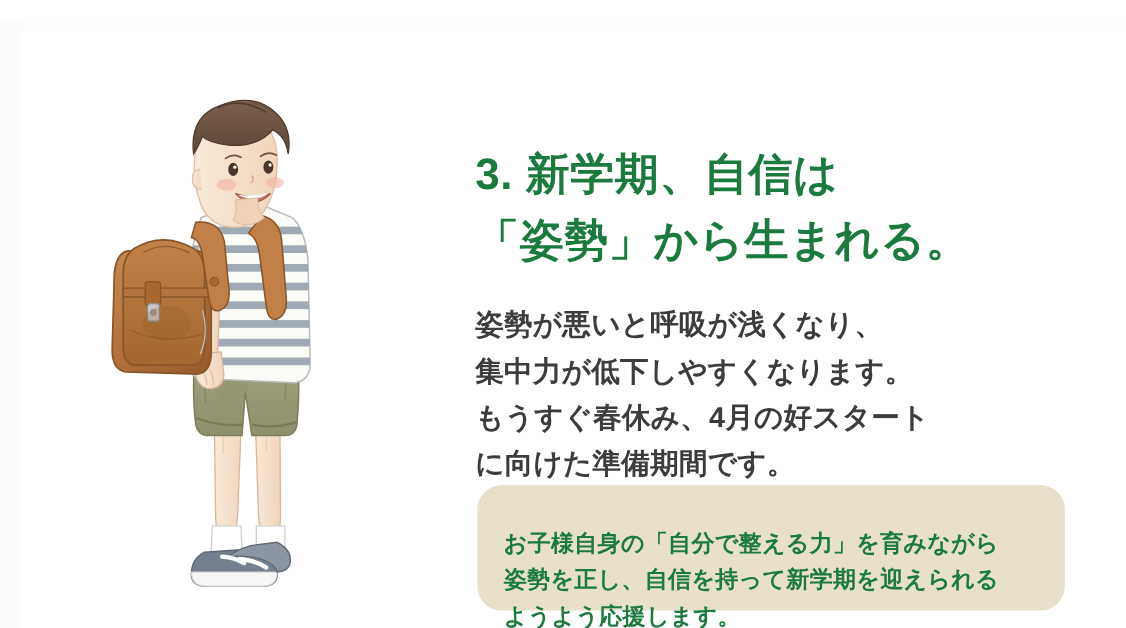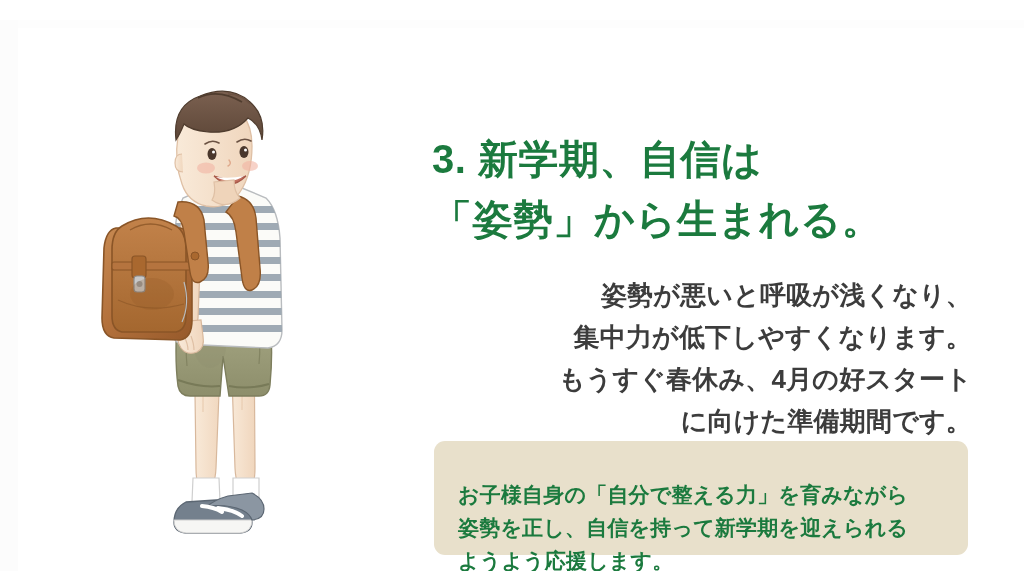--- a/index.html
+++ b/index.html
@@ -70,30 +70,29 @@
     position: absolute;
     top: 228px;
     left: 0;
     width: 540px;
     color: #3c3c3c;
     font-size: 26px;
     font-weight: bold;
     line-height: 42px;
     letter-spacing: 0.2px;
     white-space: pre-line;
-    text-align: right;
   }
   .highlight-box {
     position: absolute;
     top: 421px;
     left: 2px;
     width: 534px;
     height: 114px;
     background: #e8e0cb;
-    border-radius: 11px;
+    border-radius: 22px;
     box-sizing: border-box;
     padding: 16px 20px 16px 24px;
   }
   .highlight-text {
     color: #1b7a3e;
     font-size: 21px;
     font-weight: bold;
     line-height: 33px;
     letter-spacing: 0.2px;
     white-space: pre-line;

